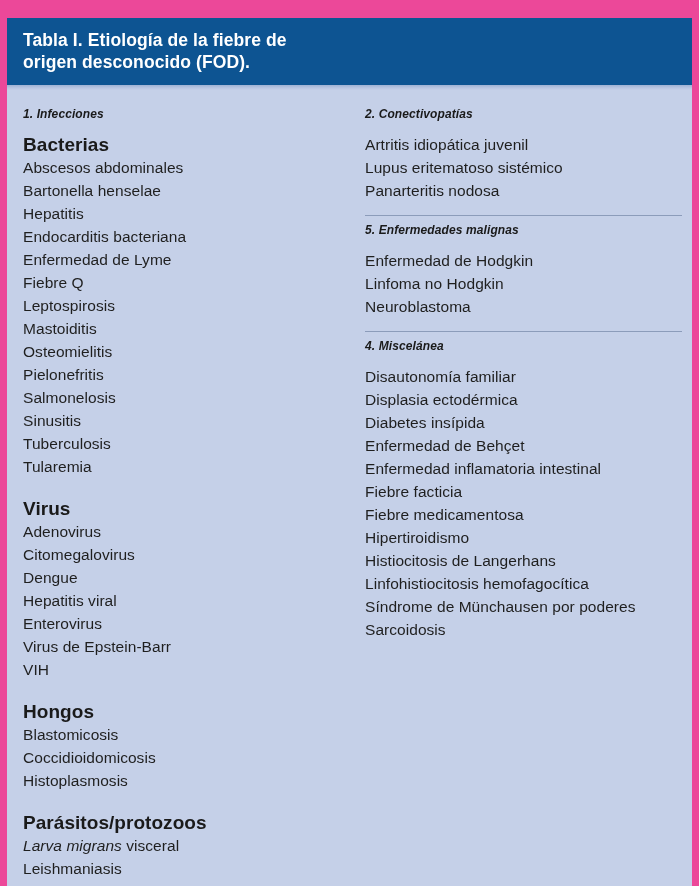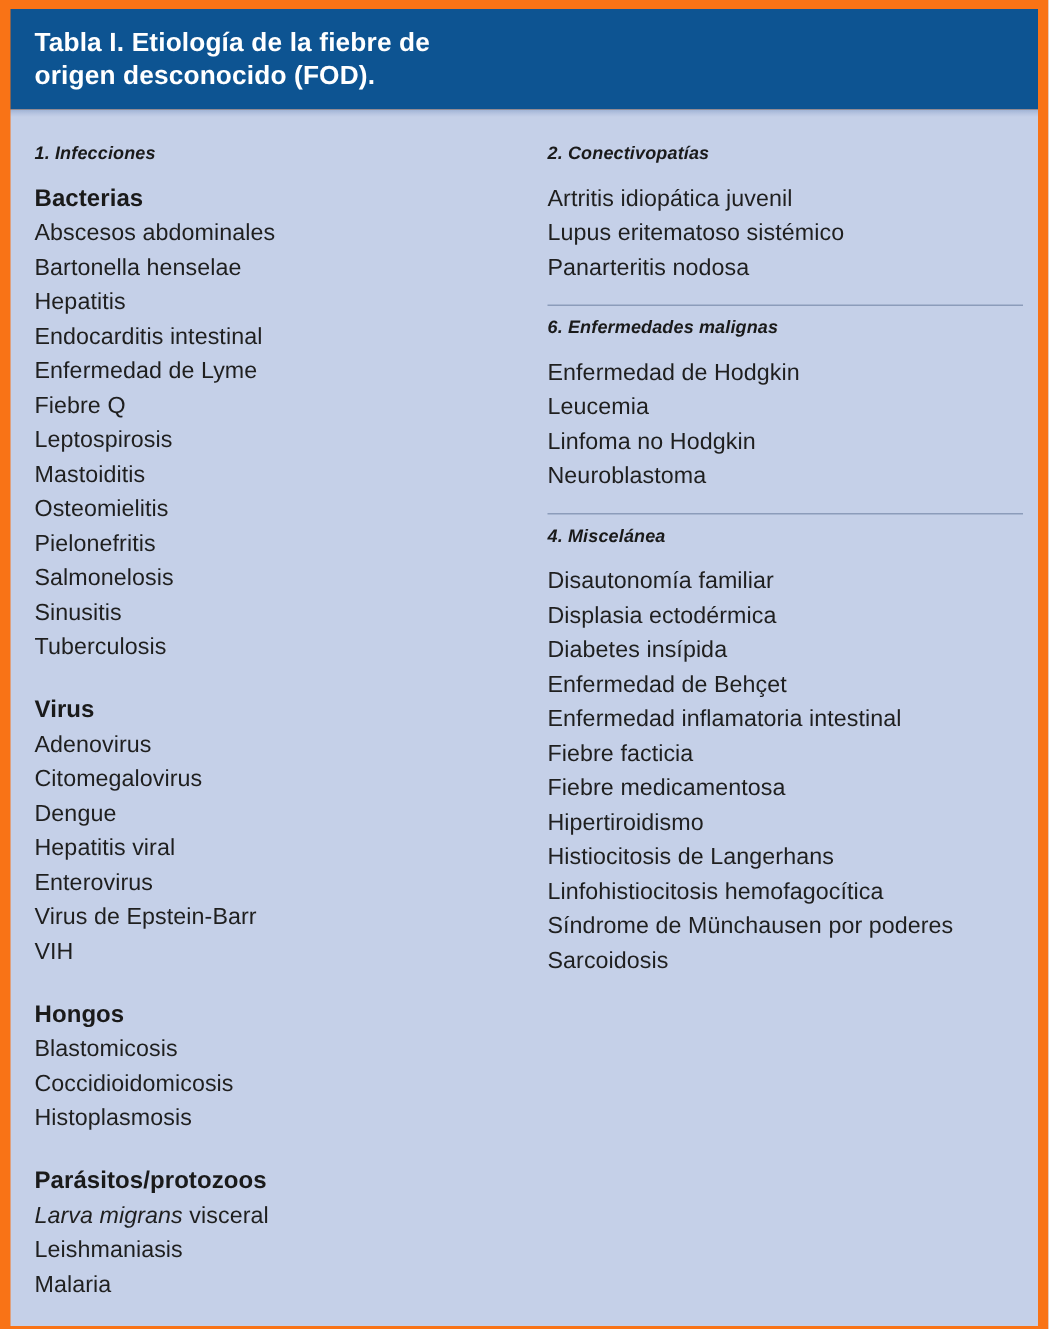--- a/index.html
+++ b/index.html
@@ -12,22 +12,22 @@
     background: #ffffff;
     font-family: "Liberation Sans", sans-serif;
     overflow: hidden;
   }
 
   #table-card {
     position: relative;
     width: 699px;
     height: 886px;
     box-sizing: border-box;
-    padding: 6px 7px 0 7px;
-    background: #f97316;
+    padding: 18px 7px 0 7px;
+    background: #ec4899;
   }
 
   
   #table-header {
     background: #0d5492;
     color: #ffffff;
     box-sizing: border-box;
     padding: 11px 16px 12px 16px;
   }
   #table-header .title-line {
@@ -69,21 +69,21 @@
     font-size: 12px;
     font-weight: bold;
     font-style: italic;
     color: #1a1a1a;
     line-height: 20px;
     padding: 4px 0 9px 0;
     letter-spacing: 0.1px;
   }
 
   .group-heading {
-    font-size: 16px;
+    font-size: 19px;
     font-weight: bold;
     color: #1a1a1a;
     line-height: 23px;
     letter-spacing: 0.05px;
   }
 
   .entry {
     font-size: 15.5px;
     color: #1f1f1f;
     line-height: 23px;
@@ -129,30 +129,31 @@
 
     <div class="column" id="column-left">
         <div class="section-block">
           <div class="section-heading">1. Infecciones</div>
           <div class="group">
             <div class="group-heading">Bacterias</div>
             <div class="entry-list">
               <div class="entry">Abscesos abdominales</div>
               <div class="entry italic">Bartonella henselae</div>
               <div class="entry">Hepatitis</div>
-              <div class="entry">Endocarditis intestinal</div>
+              <div class="entry">Endocarditis bacteriana</div>
               <div class="entry">Enfermedad de Lyme</div>
               <div class="entry">Fiebre Q</div>
               <div class="entry">Leptospirosis</div>
               <div class="entry">Mastoiditis</div>
               <div class="entry">Osteomielitis</div>
               <div class="entry">Pielonefritis</div>
               <div class="entry">Salmonelosis</div>
               <div class="entry">Sinusitis</div>
               <div class="entry">Tuberculosis</div>
+              <div class="entry">Tularemia</div>
             </div>
           </div>
           <div class="group">
             <div class="group-heading">Virus</div>
             <div class="entry-list">
               <div class="entry">Adenovirus</div>
               <div class="entry">Citomegalovirus</div>
               <div class="entry">Dengue</div>
               <div class="entry">Hepatitis viral</div>
               <div class="entry">Enterovirus</div>
@@ -183,24 +184,23 @@
         <div class="section-block">
           <div class="section-heading">2. Conectivopatías</div>
           <div class="entry-list">
             <div class="entry">Artritis idiopática juvenil</div>
             <div class="entry">Lupus eritematoso sistémico</div>
             <div class="entry">Panarteritis nodosa</div>
           </div>
         </div>
         <div class="divider"></div>
         <div class="section-block">
-          <div class="section-heading">6. Enfermedades malignas</div>
+          <div class="section-heading">5. Enfermedades malignas</div>
           <div class="entry-list">
             <div class="entry">Enfermedad de Hodgkin</div>
-            <div class="entry">Leucemia</div>
             <div class="entry">Linfoma no Hodgkin</div>
             <div class="entry">Neuroblastoma</div>
           </div>
         </div>
         <div class="divider"></div>
         <div class="section-block">
           <div class="section-heading">4. Miscelánea</div>
           <div class="entry-list">
             <div class="entry">Disautonomía familiar</div>
             <div class="entry">Displasia ectodérmica</div>

